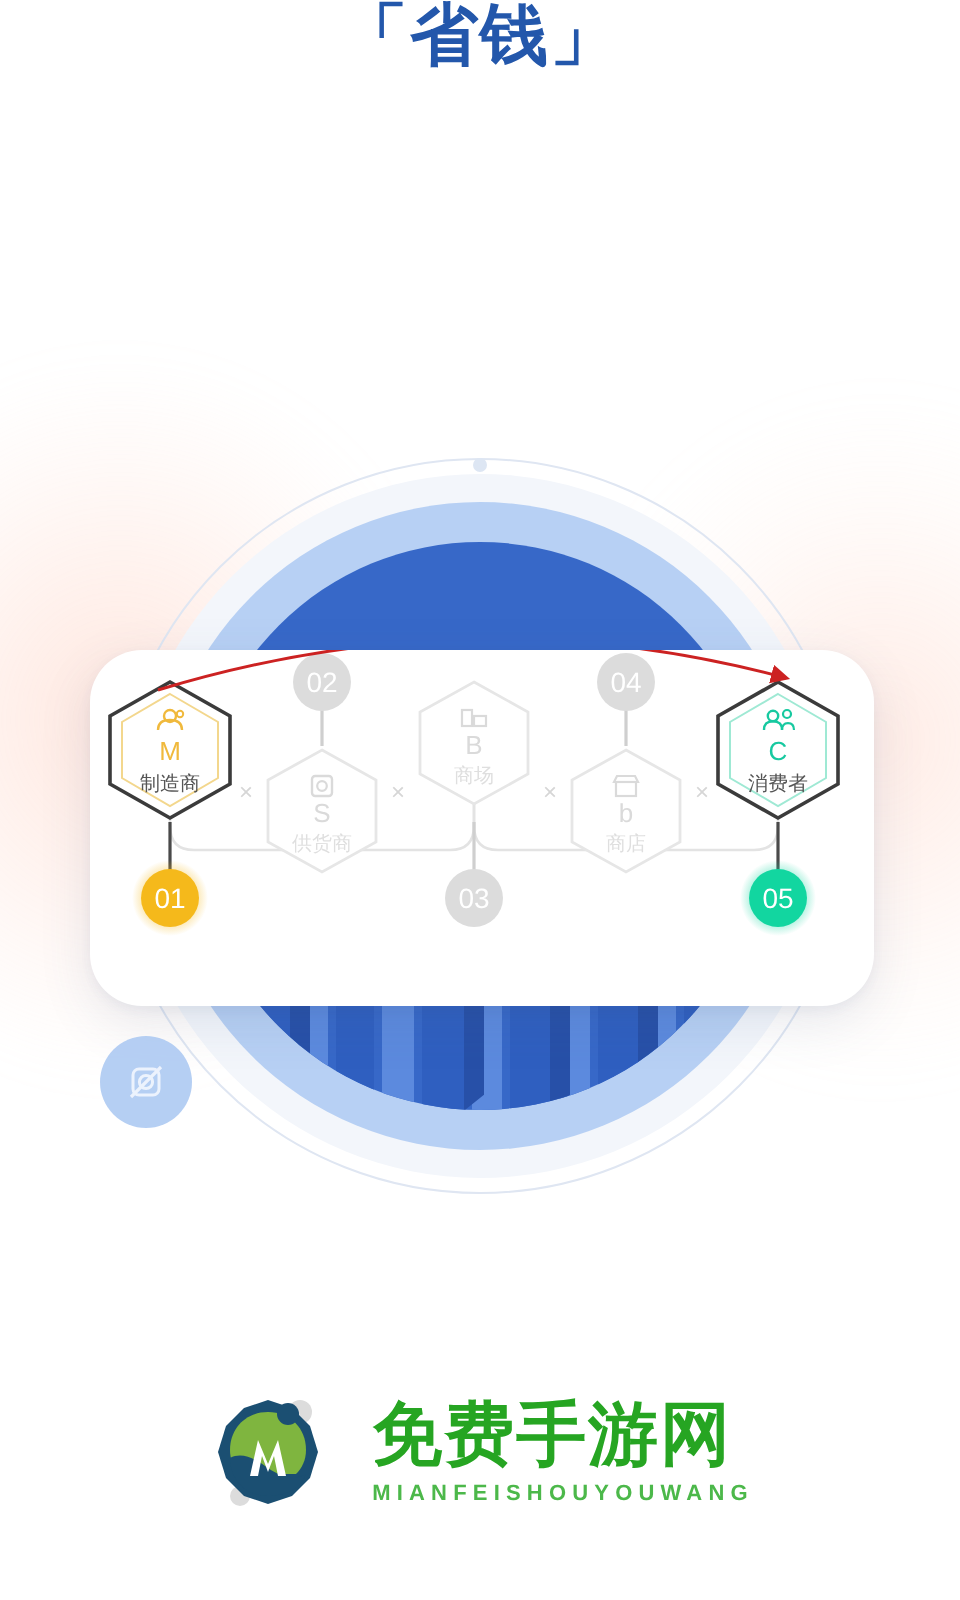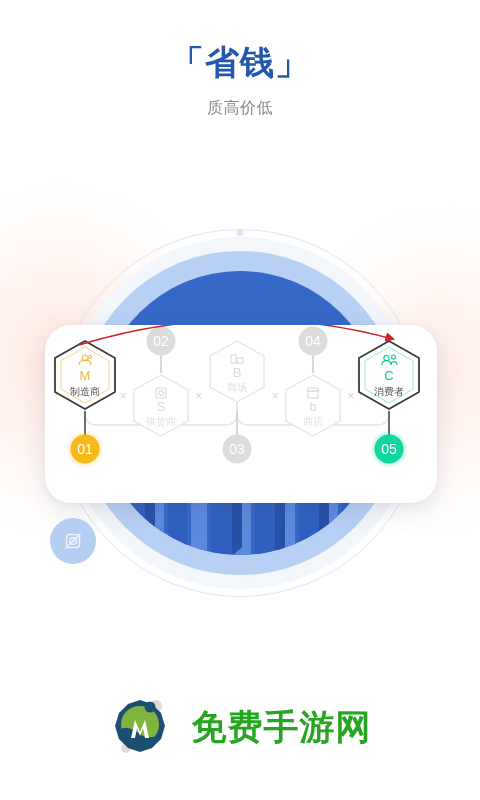--- a/index.html
+++ b/index.html
@@ -19,21 +19,21 @@
     filter:blur(12px); pointer-events:none;
   }
   .glow-right{
     position:absolute; right:-160px; top:150px;
     width:400px; height:440px; border-radius:50%;
     background:radial-gradient(closest-side, rgba(255,182,158,0.26), rgba(255,210,190,0.08) 55%, rgba(255,255,255,0) 78%);
     filter:blur(12px); pointer-events:none;
   }
 
   
-  .header{ position:absolute; top:0; left:0; right:0; text-align:center; padding-top:44px; }
+  .header{ position:absolute; top:0; left:0; right:0; text-align:center; }
   .title{
     font-family:"DejaVu Sans", sans-serif;
     font-size:34px; font-weight:bold; color:#2357ab; letter-spacing:1px;
     line-height:1.1;
   }
   .subtitle{
     margin-top:14px; font-family:"DejaVu Sans", sans-serif;
     font-size:16px; color:#8a8a8a; line-height:1.65; letter-spacing:.5px;
   }
 
@@ -101,21 +101,20 @@
 </style>
 </head>
 <body>
 
 <div class="glow-left"></div>
 <div class="glow-right"></div>
 
 <div class="header">
   <div class="title">「省钱」</div>
   <div class="subtitle">
-    <div>质高价低</div>
   </div>
 </div>
 
 <div class="stage">
 
   <div class="ring-outer"></div>
   <div class="ring-soft"></div>
   <div class="ring-mid"></div>
   <div class="top-dot"></div>
 
@@ -259,14 +258,15 @@
     <circle cx="47" cy="10" r="6" fill="#dcdcdc"></circle>
     <circle cx="17" cy="52" r="5" fill="#dcdcdc"></circle>
     <polygon points="31,4 43,8 52,17 56,30 52,43 43,52 31,56 19,52 10,43 6,30 10,17 19,8" fill="#1b4f72"></polygon>
     <path d="M31,10 C42,10 50,18 50,29 C50,34 48,38 45,41 L17,41 C14,38 12,34 12,29 C12,18 20,10 31,10 Z" fill="#7fb53f"></path>
     <path d="M12,33 C18,30 24,33 31,38 C38,43 45,44 50,41 C47,49 39,52 31,52 C20,52 12,44 12,33 Z" fill="#1b4f72"></path>
     <path d="M22,42 L26,24 L31,36 L36,24 L40,42 L36,42 L34,32 L31,40 L28,32 L26,42 Z" fill="#ffffff"></path>
     <circle cx="41" cy="11" r="5.5" fill="#1b4f72"></circle>
   </svg>
   <div class="wm-text">
     <div class="wm-cn">免费手游网</div>
+    <div class="wm-en">MIANFEISHOUYOUWANG</div>
   </div>
 </div>
 
 </body></html>

